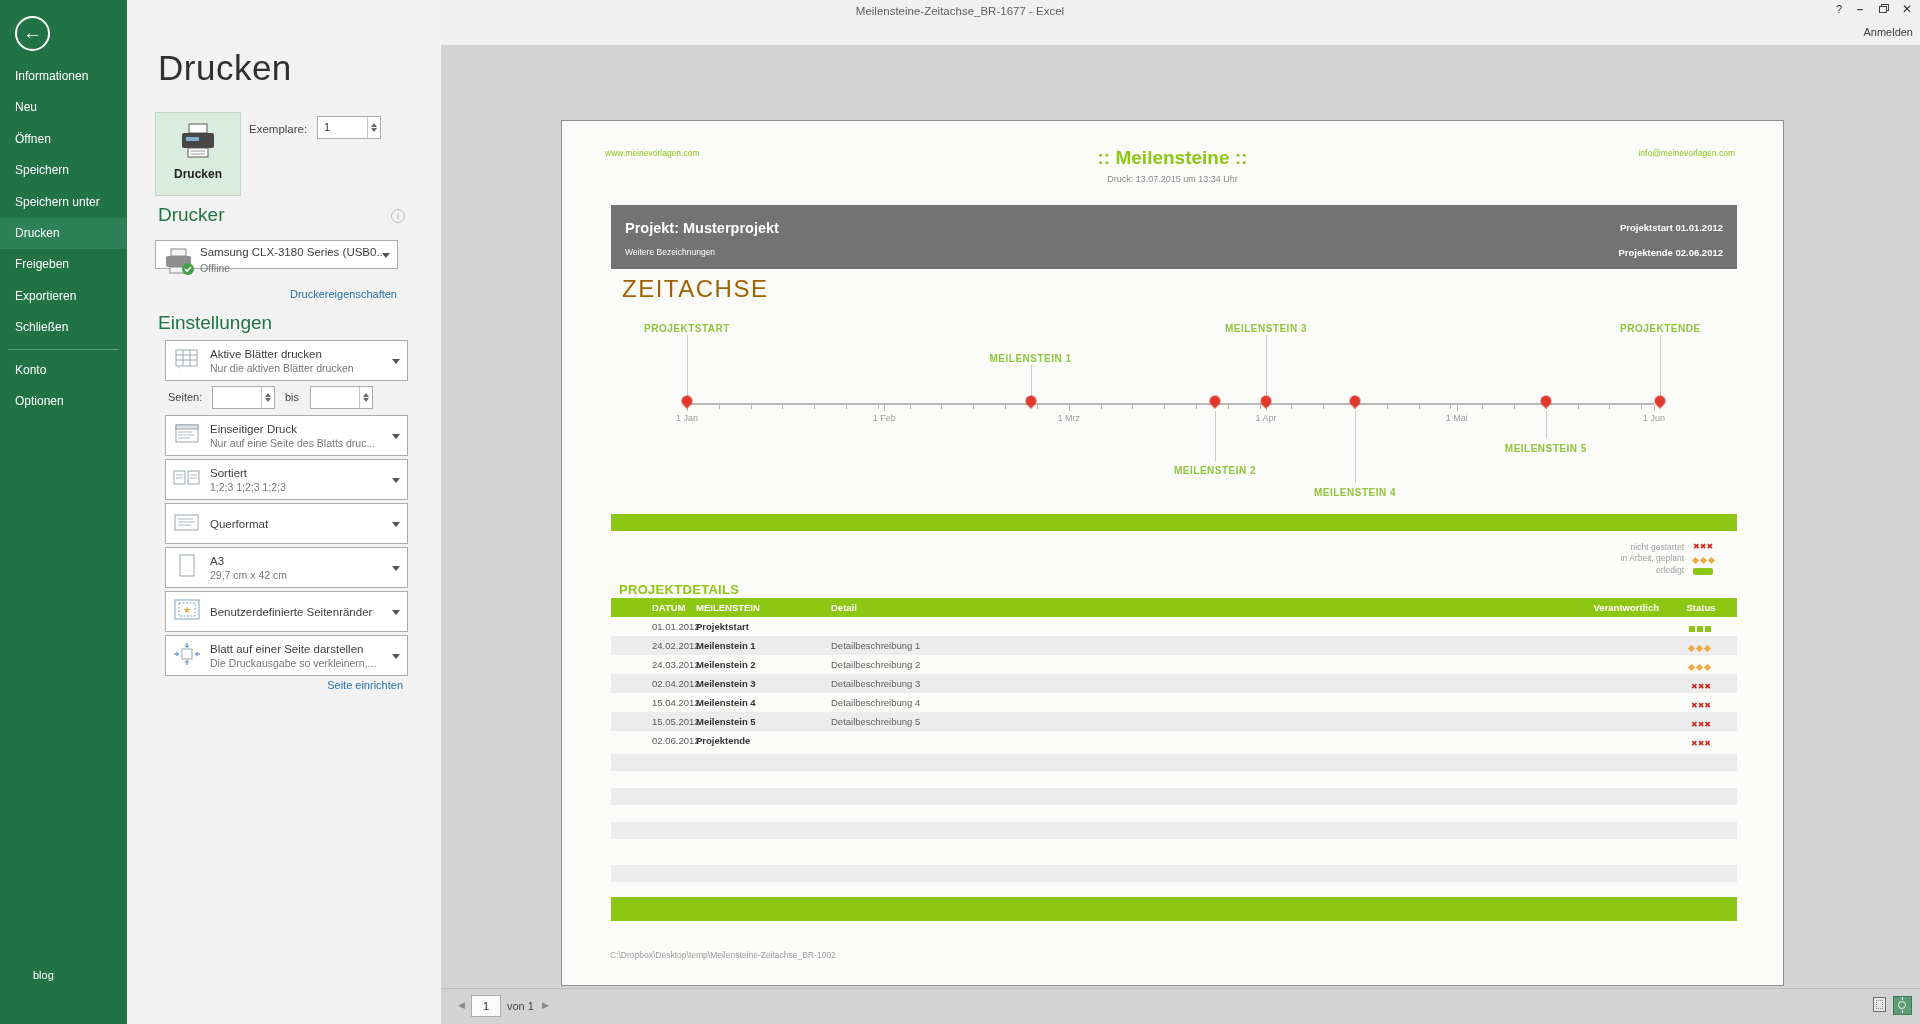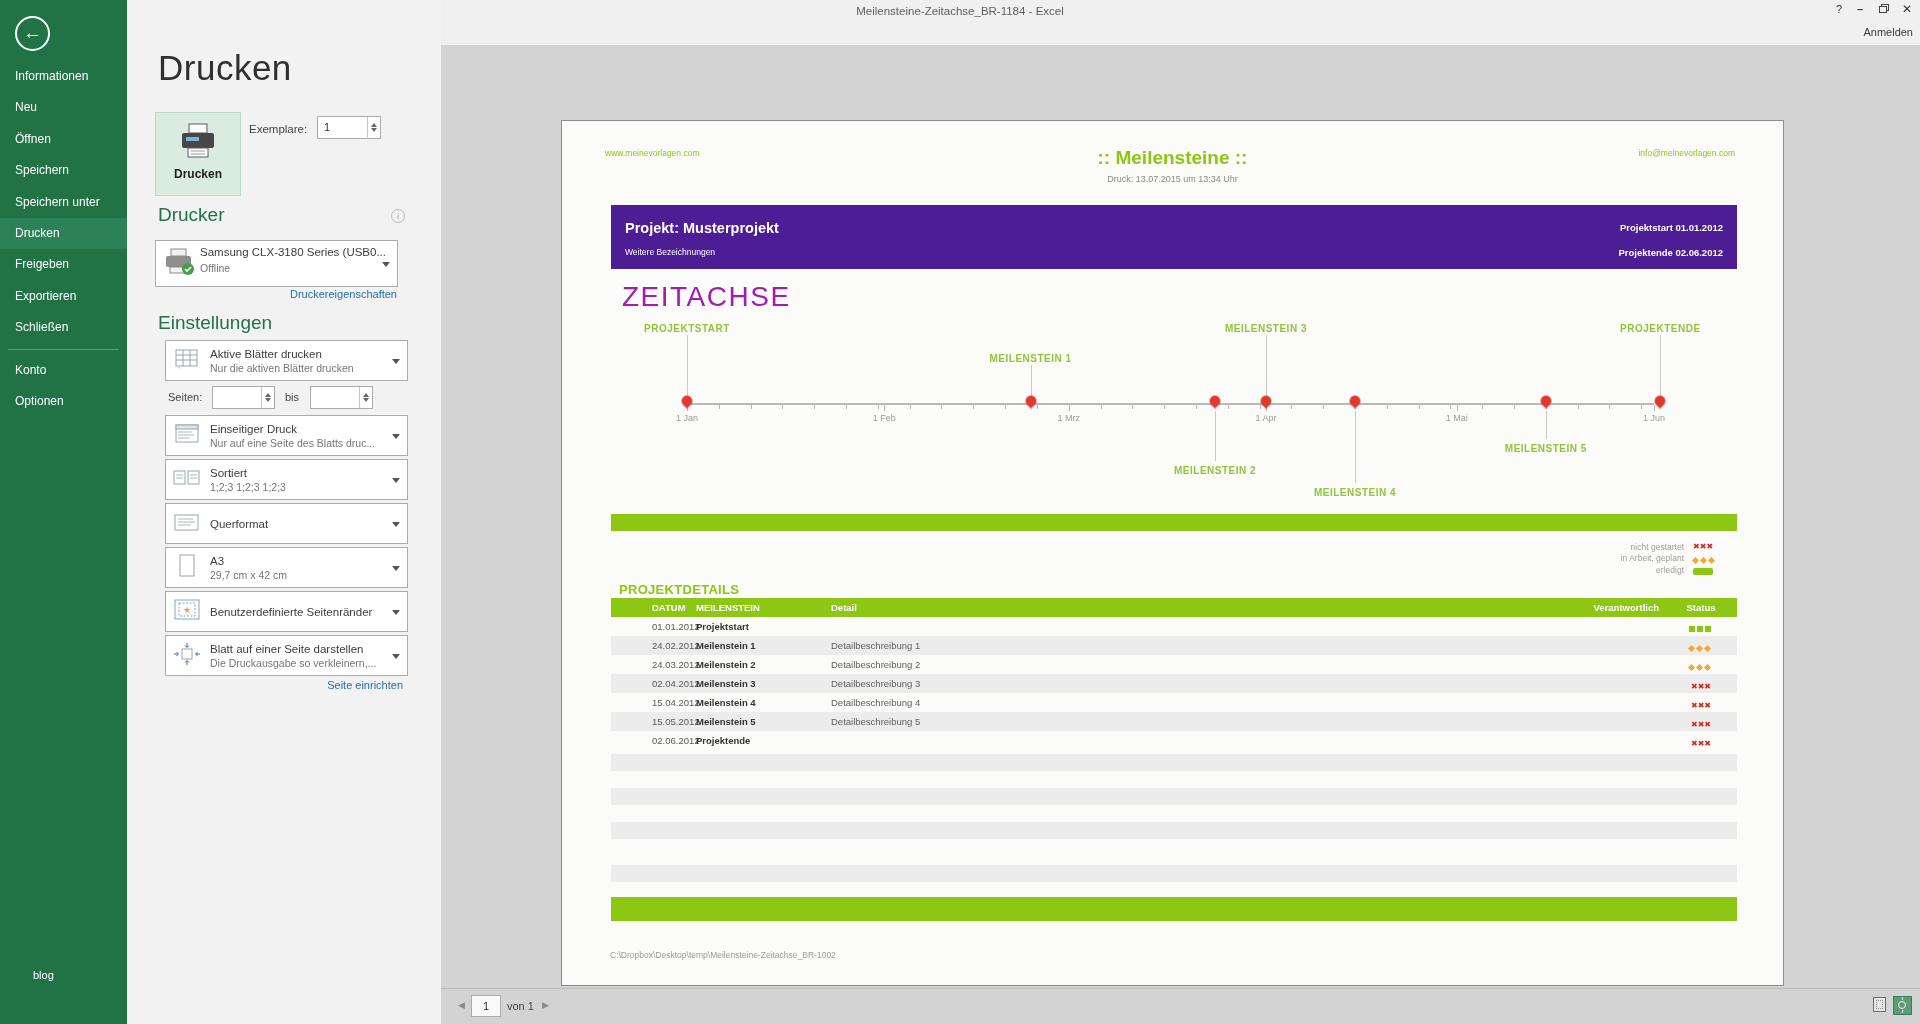--- a/index.html
+++ b/index.html
@@ -39,21 +39,21 @@
   .spin .val { position:absolute; left:6px; top:0; bottom:0; right:15px; font-size:11px; color:#333; line-height:21px; }
   .spin .btns { position:absolute; right:0; top:0; bottom:0; width:13px; border-left:1px solid #c9c9c9; }
   .spin .up, .spin .dn { position:absolute; left:0; width:13px; height:50%; cursor:pointer; }
   .spin .up { top:0; } .spin .dn { bottom:0; }
   .spin .up:after { content:""; position:absolute; left:3px; top:3px; border:3px solid transparent; border-bottom:4px solid #666; }
   .spin .dn:after { content:""; position:absolute; left:3px; bottom:3px; border:3px solid transparent; border-top:4px solid #666; }
   #copies-spin { left:190px; top:116px; width:64px; height:23px; }
   .section-h { position:absolute; font-size:19px; color:#217346; }
   #printer-h { left:31px; top:204px;text-align:center; }
   #info-icon { position:absolute; left:264px; top:209px; width:14px; height:14px; border:1px solid #b9b9b9; border-radius:50%; color:#9a9a9a; font-size:9px; text-align:center; line-height:13px; font-style:italic; font-family:"Liberation Serif",serif; }
-  #printer-box { position:absolute; left:28px; top:240px; width:243px; height:47px; background:#fff; border:1px solid #ababab; cursor:pointer; }
+  #printer-box { position:absolute; left:28px; top:240px; width:243px; height:29px; background:#fff; border:1px solid #ababab; cursor:pointer; }
   #printer-box .p-name { position:absolute; left:44px; top:5px; font-size:11.5px; color:#3d3d3d; white-space:nowrap; }
   #printer-box .p-status { position:absolute; left:44px; top:21px; font-size:10.5px; color:#767676; }
   .dd-arrow { position:absolute; right:7px; top:50%; margin-top:-2px; border:4px solid transparent; border-top:5px solid #555; }
   #props-link { position:absolute; right:44px; top:288px; font-size:11px; color:#2470a8; cursor:pointer; }
   #settings-h { left:31px; top:312px; }
   #settings-stack { position:absolute; left:28px; top:340px; width:248px;padding-left:10px; }
   .dd { position:relative; width:243px; height:41px; background:#fff; border:1px solid #ababab; margin-bottom:3px; cursor:pointer; }
   .dd .ic { position:absolute; left:6px; top:50%; transform:translateY(-50%); width:30px; text-align:center; }
   .dd .tx { position:absolute; left:44px; right:20px; top:50%; transform:translateY(-50%); }
   .dd .t1 { font-size:11.5px; color:#3d3d3d; white-space:nowrap; overflow:hidden; }
@@ -68,26 +68,26 @@
   
   #preview { position:absolute; left:441px; top:45px; width:1479px; height:979px; background:#d3d3d3; }
   #page { position:absolute; left:120px; top:75px; width:1223px; height:866px; background:#fbfbf9; border:1px solid #8c8c8c; }
 
   
   .doc-link { position:absolute; font-size:8.5px; color:#8dc613; }
   #doc-weblink { left:43px; top:27px; }
   #doc-maillink { right:48px; top:27px; }
   #doc-title { position:absolute; left:0; right:0; top:26px; text-align:center; font-size:19px; font-weight:bold; color:#8dc613; }
   #doc-printinfo { position:absolute; left:0; right:0; top:53px; text-align:center; font-size:9px; color:#8a8a8a; }
-  #banner { position:absolute; left:49px; top:84px; width:1126px; height:64px; background:#4c1d95; }
+  #banner { position:absolute; left:49px; top:84px; width:1126px; height:64px; background:#737373; }
   #banner .proj { position:absolute; left:14px; top:15px; font-size:14.5px; font-weight:bold; color:#fff; }
   #banner .sub { position:absolute; left:14px; top:42px; font-size:8.5px; color:#fff; }
   #banner .pr1 { position:absolute; right:14px; top:17px; font-size:9.5px; font-weight:bold; color:#fff; }
   #banner .pr2 { position:absolute; right:14px; top:42px; font-size:9.5px; font-weight:bold; color:#fff; }
-  #zeitachse { position:absolute; left:60px; top:160px; font-size:28px; letter-spacing:1.5px; color:#a21caf; }
+  #zeitachse { position:absolute; left:60px; top:154px; font-size:24px; letter-spacing:1.5px; color:#a16207; }
 
   
   #timeline { position:absolute; left:49px; top:195px; width:1126px; height:210px; }
   #tl-axis { position:absolute; left:76px; top:87px; width:967px; height:2px; background:#b9b9b9; }
   .tl-tick { position:absolute; width:1px; background:#b9b9b9; top:89px; }
   .tl-mlabel { position:absolute; top:97px; transform:translateX(-50%); font-size:9px; color:#9b9b9b; white-space:nowrap; }
   .tl-pin { position:absolute; width:10px; height:10px; background:#e2372b; border-radius:50% 50% 50% 0; transform:rotate(-45deg); box-shadow:0 0 0 1px rgba(180,30,20,.35); }
   .tl-line { position:absolute; width:1px; background:#c9c9c9; }
   .tl-label { position:absolute; transform:translateX(-50%); font-size:10px; font-weight:600; letter-spacing:.5px; color:#8fc63c; white-space:nowrap; }
 
@@ -137,21 +137,21 @@
   #icon-zoompage .cr { position:absolute; left:4px; top:4px; width:8px; height:8px; border:1.5px solid #eaf3ee; border-radius:50%; }
   #icon-zoompage:after { content:""; position:absolute; left:8px; top:0px; width:1px; height:3px; background:#eaf3ee; }
   #icon-zoompage:before { content:""; position:absolute; left:8px; bottom:1px; width:1px; height:3px; background:#eaf3ee; }
 </style>
 </head>
 <body>
 
 <div id="app">
 
   <div id="titlebar">
-    <div class="tb-title">Meilensteine-Zeitachse_BR-1184 - Excel</div>
+    <div class="tb-title">Meilensteine-Zeitachse_BR-1677 - Excel</div>
     <div class="tb-btn" id="btn-help">?</div>
     <div class="tb-btn" id="btn-min">–</div>
     <div class="tb-btn" id="btn-restore">
       <span class="r-back"></span>
       <span class="r-outer"></span>
     </div>
     <div class="tb-btn" id="btn-close">✕</div>
     <div id="signin">Anmelden</div>
   </div>
 

